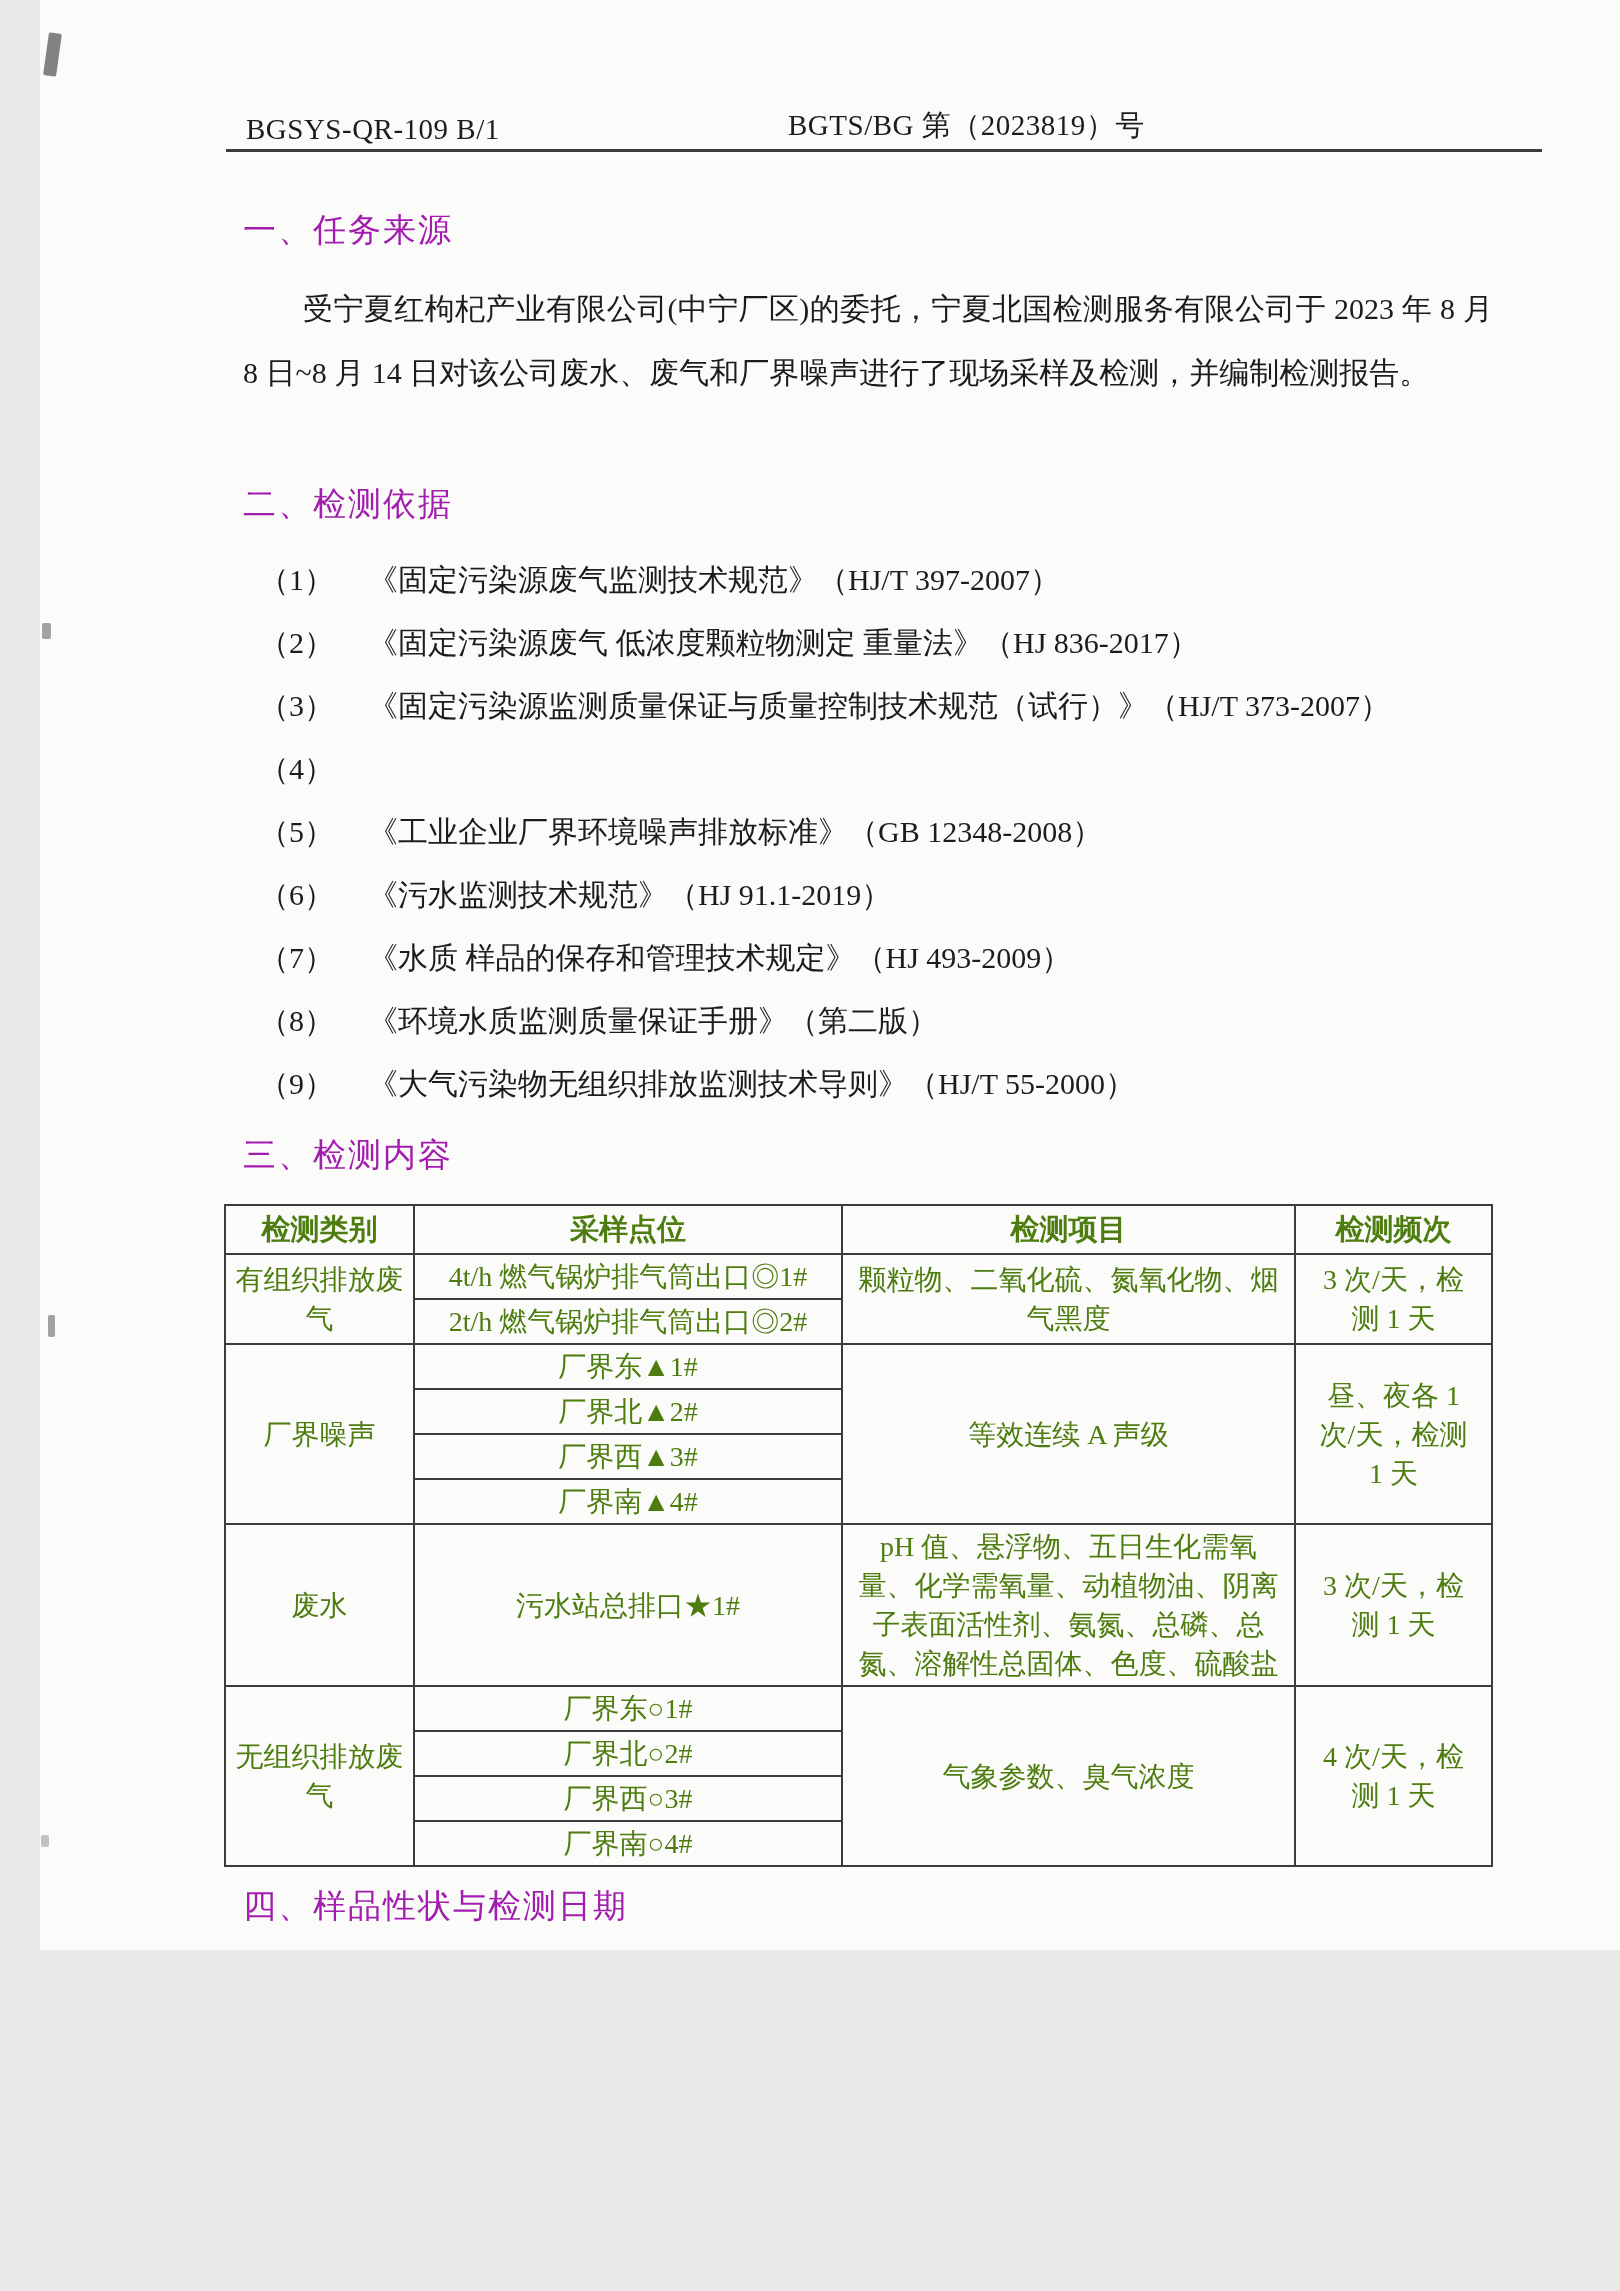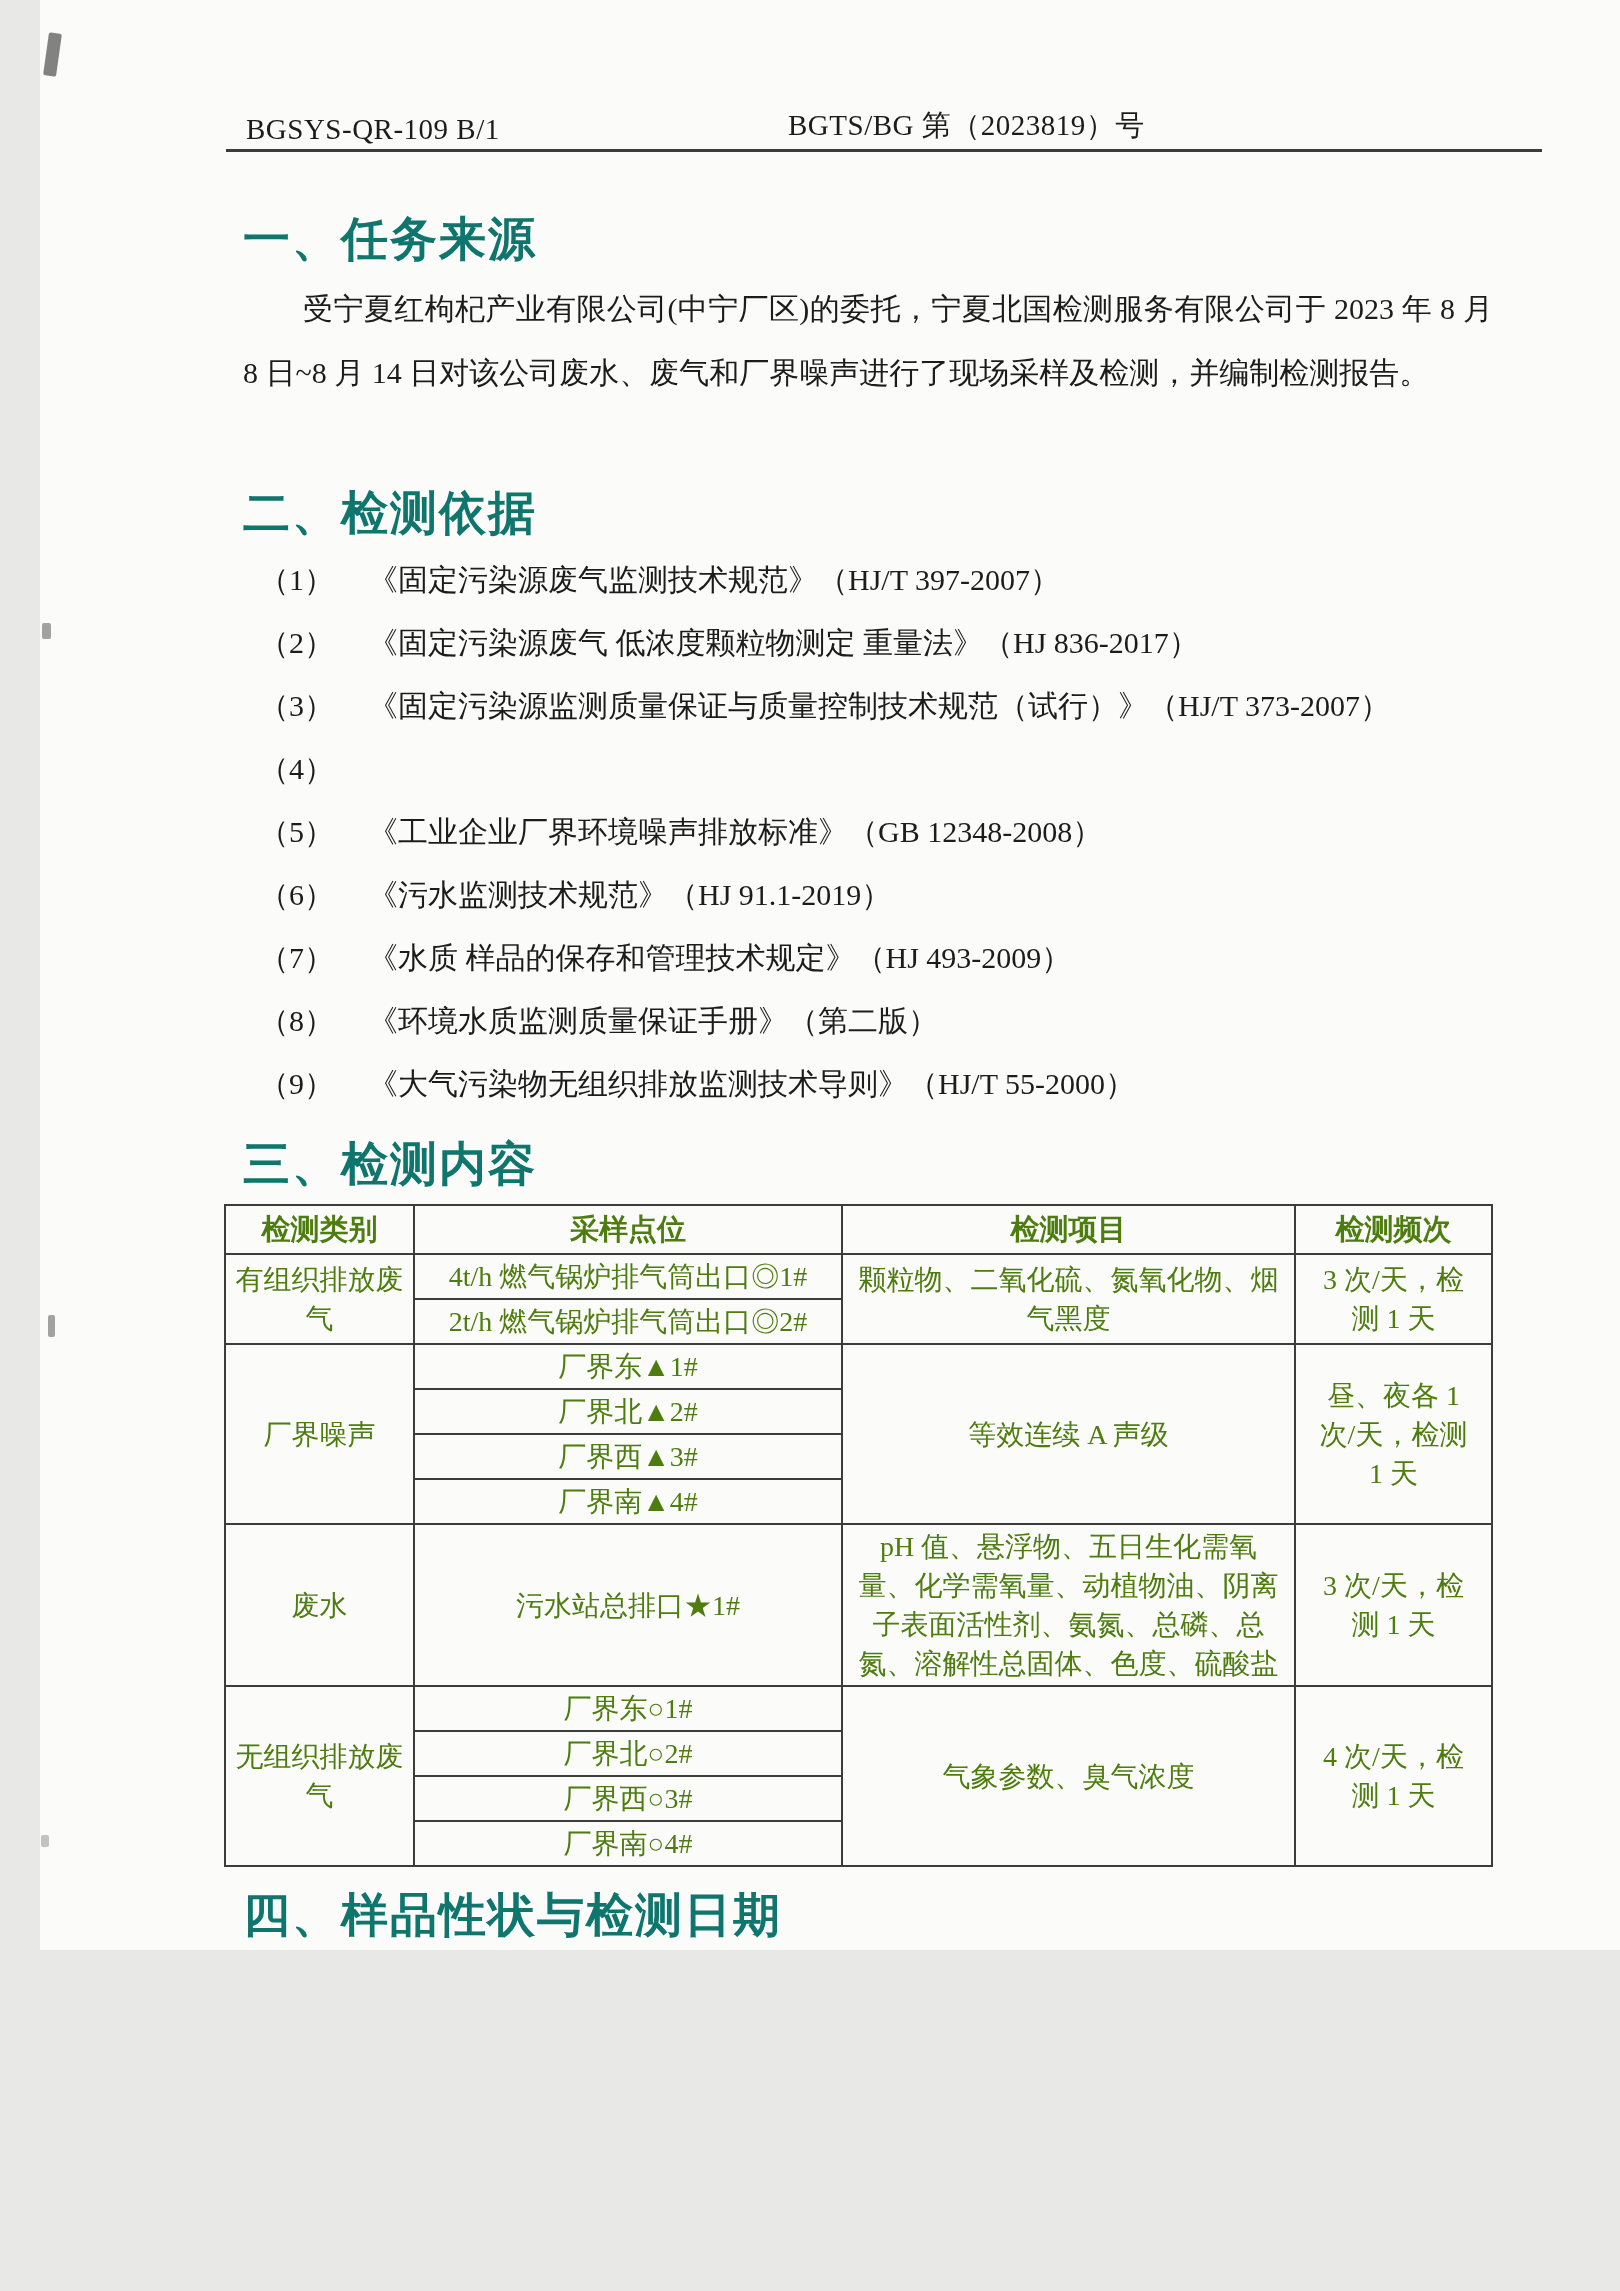--- a/index.html
+++ b/index.html
@@ -29,21 +29,21 @@
     font-size:29px; letter-spacing:0.5px;
   }
   .header-rule {
     position:absolute; left:186px; top:149px;
     width:1316px; height:2.9px; background:#3c3c3a;
   }
 
   .sec-title {
     position:absolute; left:203px;
     font-family:"Liberation Sans", sans-serif;
-    font-weight:bold; font-size:47px; color:#0f766e;
+    font-weight:normal; font-size:33px; color:#a21caf;
     letter-spacing:2px;
   }
   .sec-title.t1 { top:208px; }
   .sec-title.t2 { top:482px; }
   .sec-title.t3 { top:1133px;text-align:right; }
   .sec-title.t4 { top:1884px; }
 
   .body-paragraph {
     position:absolute; left:203px; top:277px; width:1250px;
     font-size:30px; line-height:64px;

